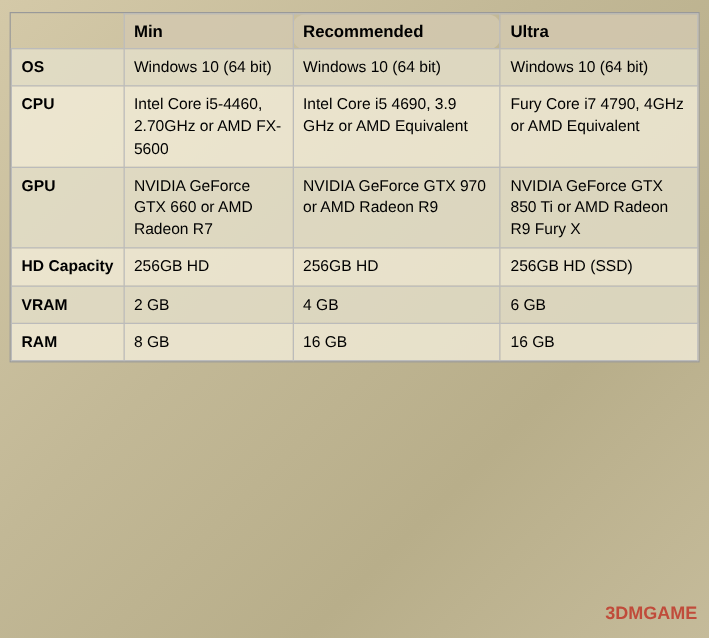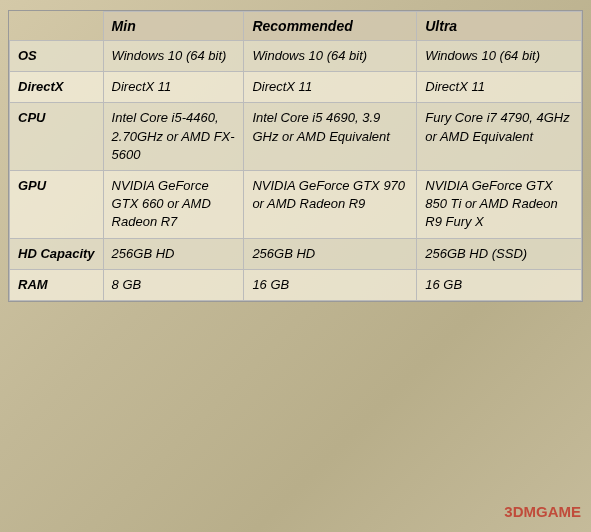--- a/index.html
+++ b/index.html
@@ -24,21 +24,20 @@
       position: relative;
       z-index: 1;
       margin: 10px 8px 10px 8px;
       border: 1px solid #999;
       background: transparent;
     }
 
     table {
       width: 100%;
       border-collapse: collapse;
-      font-style: italic;
     }
 
     thead th {
       background: rgba(210, 200, 175, 0.85);
       padding: 6px 8px;
       font-weight: bold;
       font-size: 14px;
       text-align: left;
       border: 1px solid #bbb;
       vertical-align: bottom;
@@ -79,20 +78,21 @@
       font-size: 15px;
       font-weight: bold;
       font-family: Arial, sans-serif;
       z-index: 2;
       opacity: 0.85;
       margin-top: 24px;
     }
 
     thead th:nth-child(3) {
       font-weight: bold;
+      border-radius: 10px;
     }
   </style>
 </head>
 <body>
 
 <div class="bg"></div>
 
 <div class="table-wrapper">
   <table>
     <thead>
@@ -104,44 +104,44 @@
       </tr>
     </thead>
     <tbody id="table-body">
     <tr>
           <td class="row-label">OS</td>
           <td>Windows 10 (64 bit)</td>
           <td>Windows 10 (64 bit)</td>
           <td>Windows 10 (64 bit)</td>
         </tr>
         <tr>
-          <td class="row-label">DirectX</td>
-          <td>DirectX 11</td>
-          <td>DirectX 11</td>
-          <td>DirectX 11</td>
-        </tr>
-        <tr>
           <td class="row-label">CPU</td>
           <td>Intel Core i5-4460, 2.70GHz or AMD FX-5600</td>
           <td>Intel Core i5 4690, 3.9 GHz or AMD Equivalent</td>
           <td>Fury Core i7 4790, 4GHz or AMD Equivalent</td>
         </tr>
         <tr>
           <td class="row-label">GPU</td>
           <td>NVIDIA GeForce GTX 660 or AMD Radeon R7</td>
           <td>NVIDIA GeForce GTX 970 or AMD Radeon R9</td>
           <td>NVIDIA GeForce GTX 850 Ti or AMD Radeon R9 Fury X</td>
         </tr>
         <tr>
           <td class="row-label">HD Capacity</td>
           <td>256GB HD</td>
           <td>256GB HD</td>
           <td>256GB HD (SSD)</td>
         </tr>
         <tr>
+          <td class="row-label">VRAM</td>
+          <td>2 GB</td>
+          <td>4 GB</td>
+          <td>6 GB</td>
+        </tr>
+        <tr>
           <td class="row-label">RAM</td>
           <td>8 GB</td>
           <td>16 GB</td>
           <td>16 GB</td>
         </tr>
       </tbody>
   </table>
 </div>
 
 <div class="watermark">3DMGAME</div>

